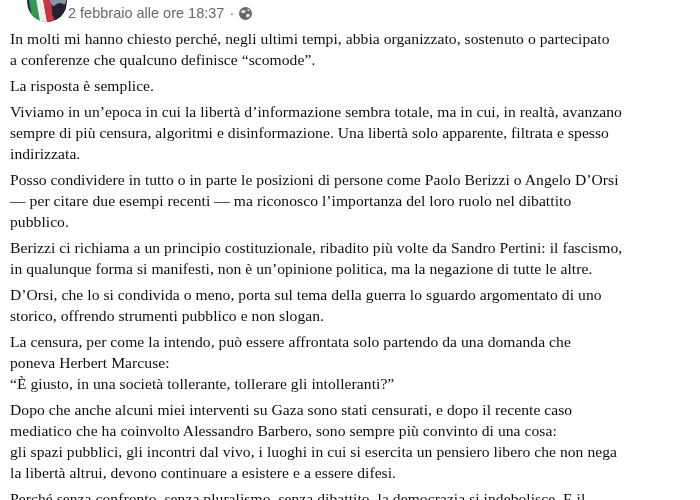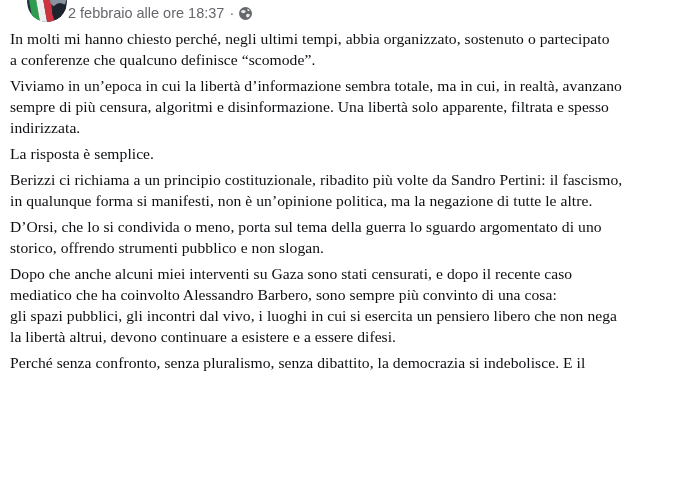--- a/index.html
+++ b/index.html
@@ -90,28 +90,34 @@
       <circle cx="8" cy="8" r="8" fill="#65676b"></circle>
       <path d="M2.5 5 Q5 3.2 7.5 4.2 Q9 5 7.8 6.5 Q6 8.2 4 7.5 Q2.4 6.8 2.5 5Z" fill="#e9eaee"></path>
       <path d="M9.5 8.5 Q12 7.8 13.3 9.3 Q13.8 11 12 12.3 Q10 13.6 9 12 Q8.2 10 9.5 8.5Z" fill="#e9eaee"></path>
       <path d="M10.5 2.2 Q12.5 2.8 13.3 4.6 Q12 5.5 10.8 4.5 Q9.8 3.4 10.5 2.2Z" fill="#e9eaee"></path>
     </svg>
   </div>
 
   <div class="post-body">
       <div class="post-paragraph">In molti mi hanno chiesto perché, negli ultimi tempi, abbia organizzato, sostenuto o partecipato
 a conferenze che qualcuno definisce “scomode”.</div>
+      <div class="post-paragraph">La risposta è semplice.</div>
       <div class="post-paragraph">Viviamo in un’epoca in cui la libertà d’informazione sembra totale, ma in cui, in realtà, avanzano
 sempre di più censura, algoritmi e disinformazione. Una libertà solo apparente, filtrata e spesso
 indirizzata.</div>
-      <div class="post-paragraph">La risposta è semplice.</div>
+      <div class="post-paragraph">Posso condividere in tutto o in parte le posizioni di persone come Paolo Berizzi o Angelo D’Orsi
+— per citare due esempi recenti — ma riconosco l’importanza del loro ruolo nel dibattito
+pubblico.</div>
       <div class="post-paragraph">Berizzi ci richiama a un principio costituzionale, ribadito più volte da Sandro Pertini: il fascismo,
 in qualunque forma si manifesti, non è un’opinione politica, ma la negazione di tutte le altre.</div>
       <div class="post-paragraph">D’Orsi, che lo si condivida o meno, porta sul tema della guerra lo sguardo argomentato di uno
 storico, offrendo strumenti pubblico e non slogan.</div>
+      <div class="post-paragraph">La censura, per come la intendo, può essere affrontata solo partendo da una domanda che
+poneva Herbert Marcuse:
+“È giusto, in una società tollerante, tollerare gli intolleranti?”</div>
       <div class="post-paragraph">Dopo che anche alcuni miei interventi su Gaza sono stati censurati, e dopo il recente caso
 mediatico che ha coinvolto Alessandro Barbero, sono sempre più convinto di una cosa:
 gli spazi pubblici, gli incontri dal vivo, i luoghi in cui si esercita un pensiero libero che non nega
 la libertà altrui, devono continuare a esistere e a essere difesi.</div>
       <div class="post-paragraph">Perché senza confronto, senza pluralismo, senza dibattito, la democrazia si indebolisce. E il</div>
     </div>
 
 </div>
 
 </body></html>

